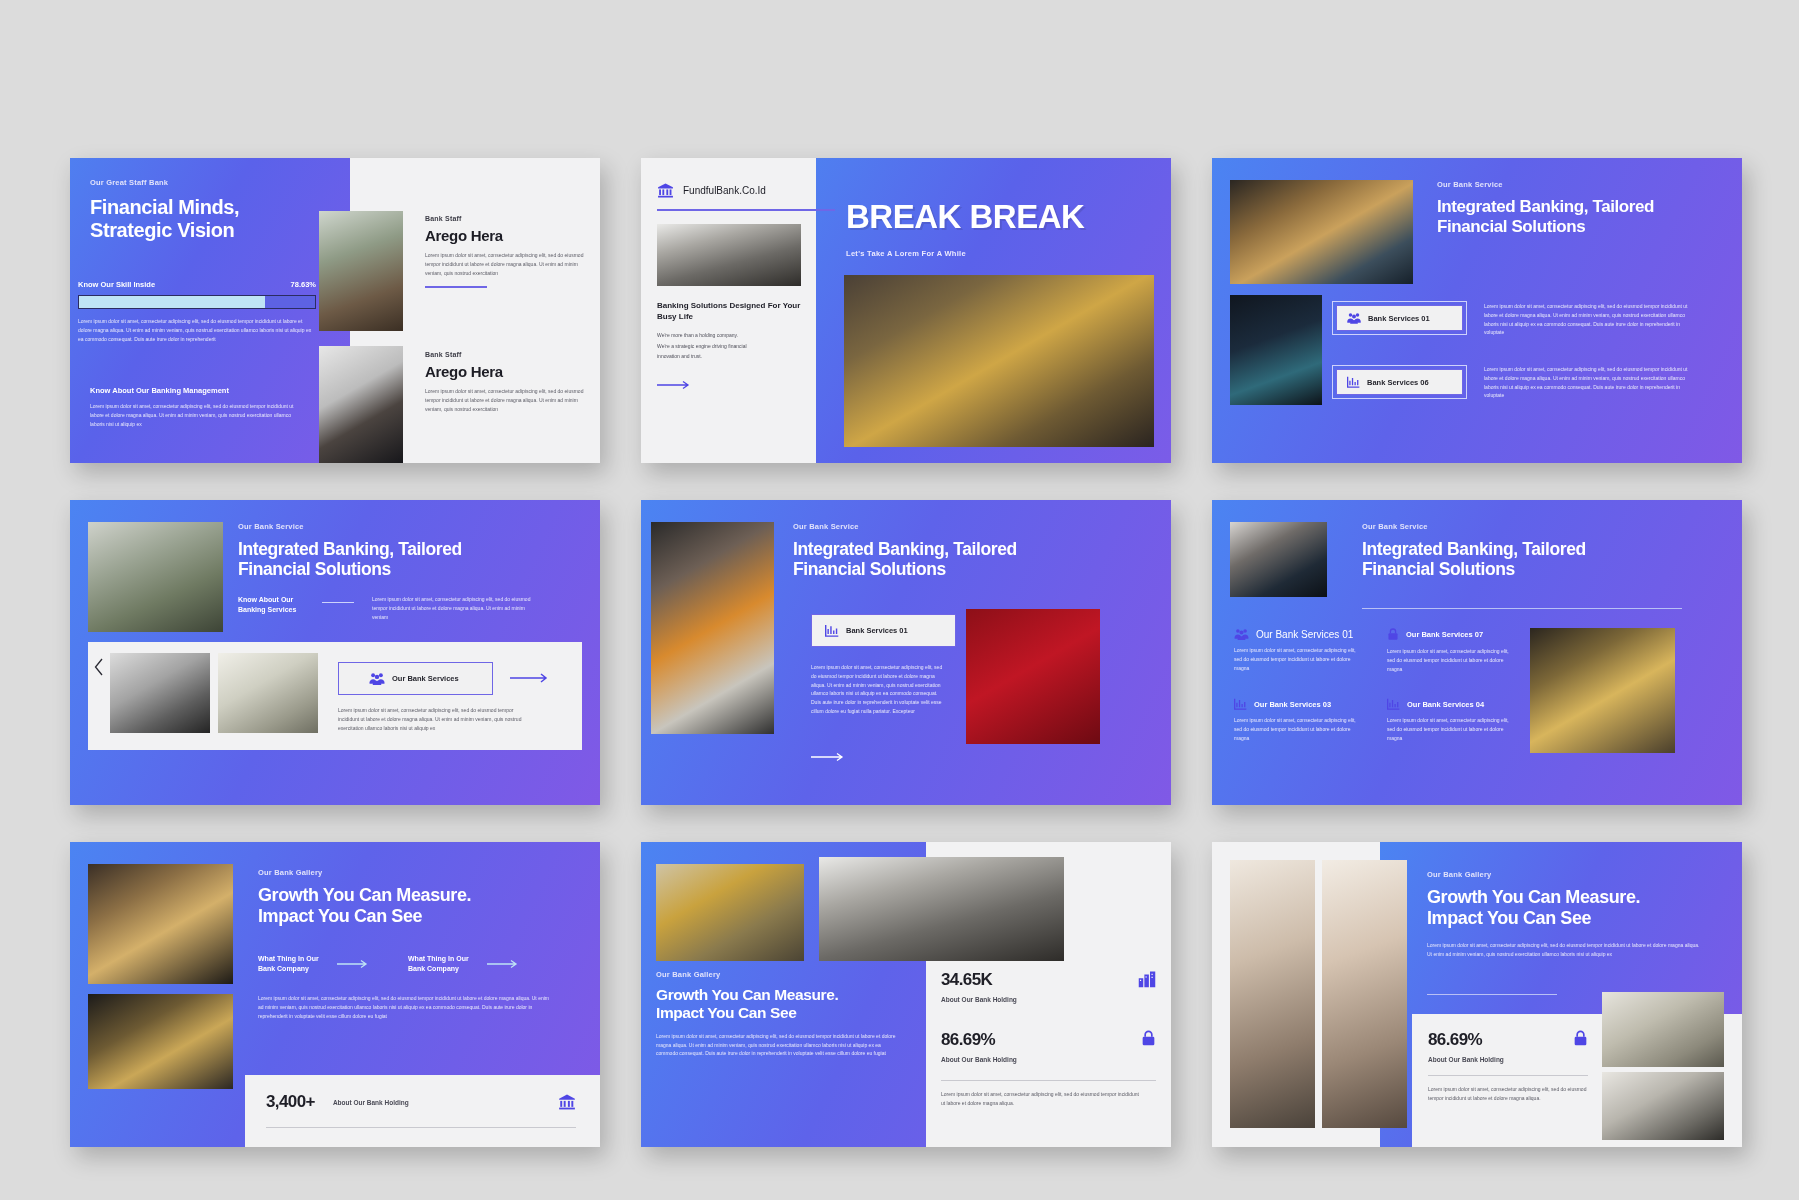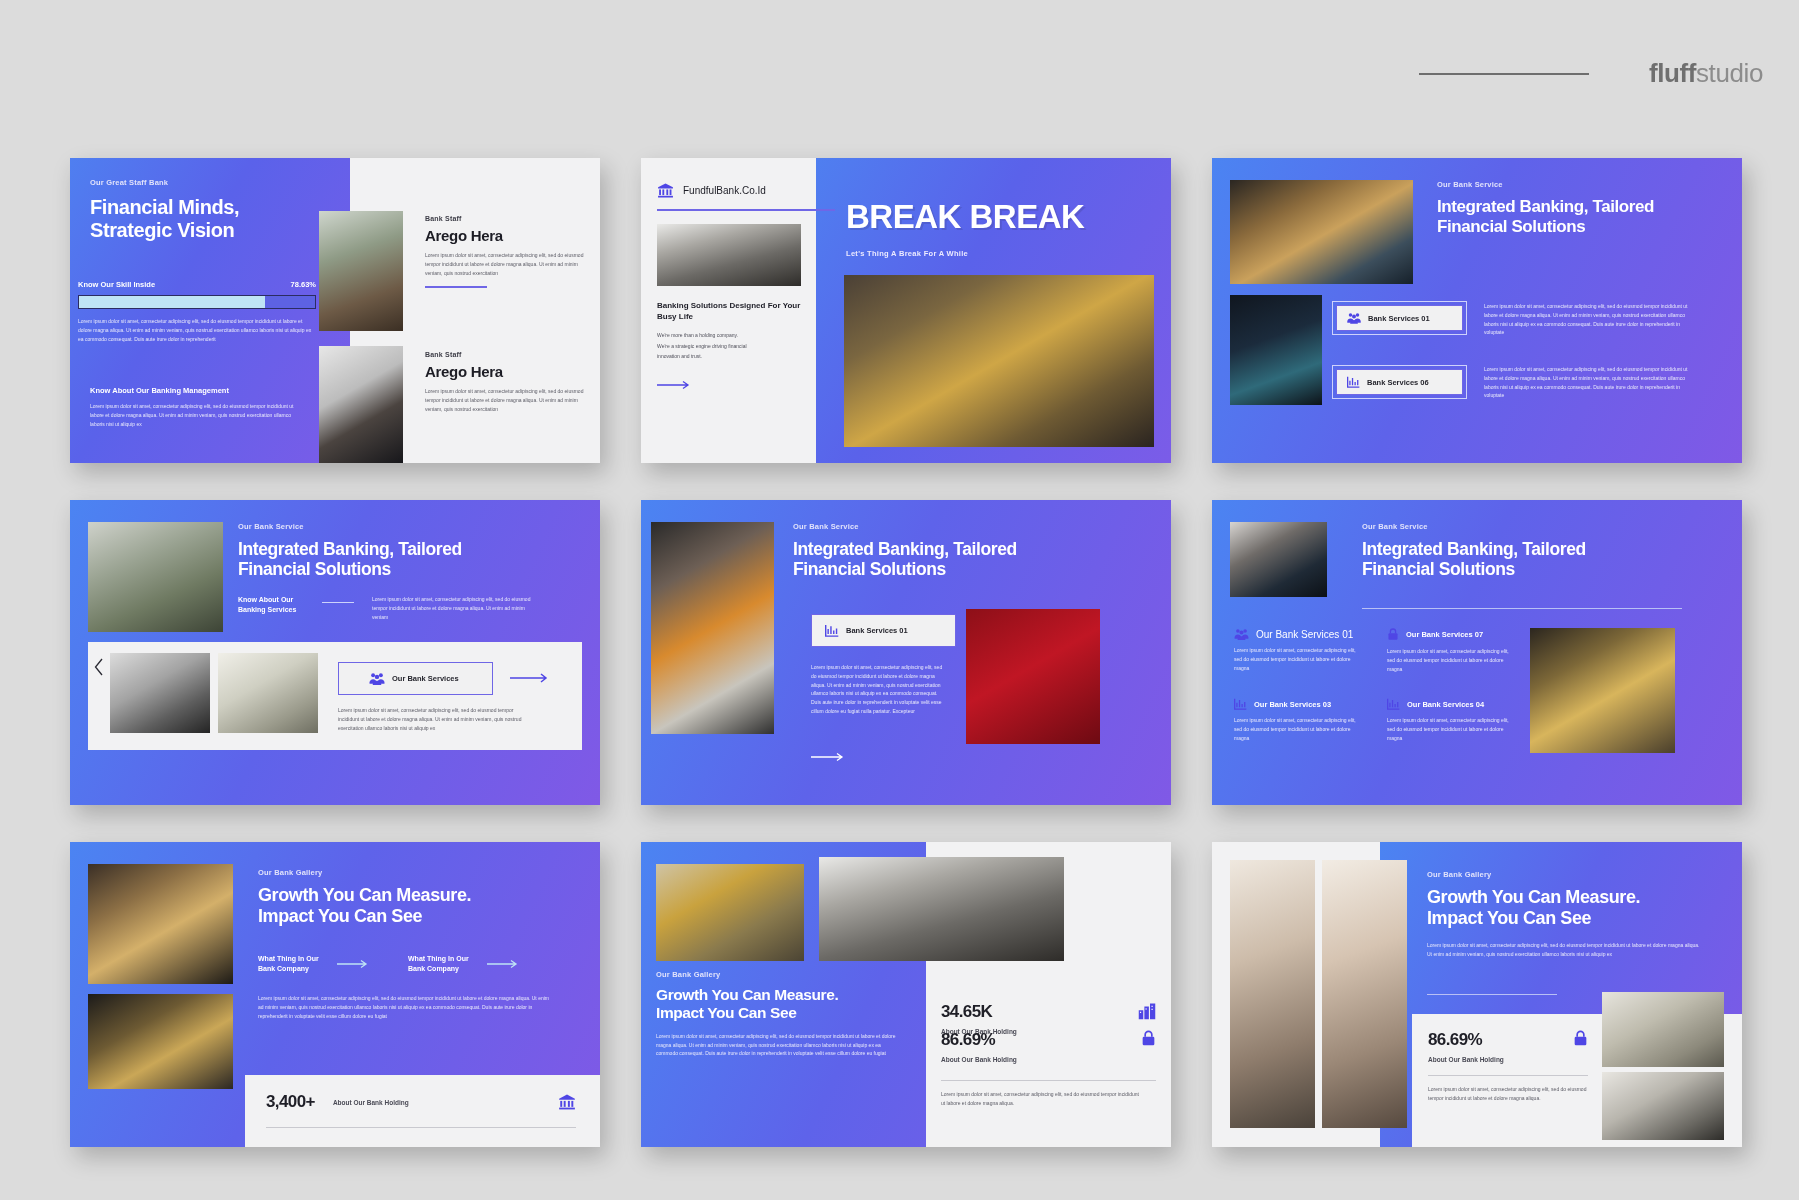--- a/index.html
+++ b/index.html
@@ -79,26 +79,20 @@
   .divider { height:1px; background:#c9c9cf; }
   .rule-w { height:1px; background:#b9c0f5; }
 
   svg { display:block; }
 </style>
 </head>
 <body>
 
 <div class="page">
 
-  <div class="brand-bar">
-    <div class="brand-rule"></div>
-    <div class="brand-logo">
-      <span class="b1">fluff</span><span class="b2">studio</span>
-    </div>
-  </div>
 
   <div class="grid">
 
     <div class="slide">
       <div class="grad" style="position:absolute;left:0;top:0;width:280px;height:305px;"></div>
       <div style="position:absolute;left:20px;top:20px;width:248px;">
         <div class="eyebrow">Our Great Staff Bank</div>
         <div class="h-big" style="font-size:20px;margin-top:9px;">
           <div>Financial Minds,</div>
           <div>Strategic Vision</div>
@@ -164,21 +158,21 @@
         </div>
       </div>
       <div style="position:absolute;left:16px;top:222px;">
         <svg width="36" height="10" viewBox="0 0 36 10">
             <path d="M0 5h30M26 1.5 31 5l-5 3.5" stroke="#4f46e5" stroke-width="1.3" fill="none"></path>
           </svg>
       </div>
 
       <div style="position:absolute;left:205px;top:40px;width:310px;">
         <div style="font-size:33px;font-weight:800;color:#fff;letter-spacing:-0.5px;text-shadow:2px 2px 0 rgba(60,60,130,.25);">BREAK BREAK</div>
-        <div style="margin-top:13px;font-size:7.5px;font-weight:700;color:#eceaff;letter-spacing:.3px;">Let's Thing  A Break For A While</div>
+        <div style="margin-top:13px;font-size:7.5px;font-weight:700;color:#eceaff;letter-spacing:.3px;">Let's Take  A Lorem For A While</div>
       </div>
       <div class="img ph-gold-dark" style="position:absolute;left:203px;top:117px;width:310px;height:172px;"></div>
     </div>
 
     <div class="slide grad2">
       <div class="img ph-vault" style="position:absolute;left:18px;top:22px;width:183px;height:104px;"></div>
       <div class="img ph-stock" style="position:absolute;left:18px;top:137px;width:92px;height:110px;"></div>
 
       <div style="position:absolute;left:225px;top:22px;width:240px;">
         <div class="eyebrow">Our Bank Service</div>
@@ -414,21 +408,21 @@
       <div style="position:absolute;left:15px;top:128px;width:255px;">
         <div class="eyebrow">Our Bank Gallery</div>
         <div class="h-big" style="font-size:15.5px;margin-top:7px;">
           <div>Growth You Can Measure.</div>
           <div>Impact You Can See</div>
         </div>
         <div class="body-xs" style="margin-top:10px;width:240px;">Lorem ipsum dolor sit amet, consectetur adipiscing elit, sed do eiusmod tempor incididunt ut labore et dolore magna aliqua. Ut enim ad minim veniam, quis nostrud exercitation ullamco laboris nisi ut aliquip ex ea commodo consequat. Duis aute irure dolor in reprehenderit in voluptate velit esse cillum dolore eu fugiat</div>
       </div>
 
       <div style="position:absolute;left:300px;top:128px;width:215px;">
-        <div style="display:flex;align-items:flex-start;justify-content:space-between;margin-top:32px;">
+        <div style="display:flex;align-items:flex-start;justify-content:space-between;">
           <span class="stat-num" style="font-size:17px;">34.65K</span>
           <span>
             <svg width="18" height="18" viewBox="0 0 24 24" fill="#4f46e5">
               <rect x="1" y="11" width="6" height="12"></rect>
                 <rect x="8.5" y="6" width="6" height="17"></rect>
               <rect x="16" y="2" width="7" height="21"></rect>
               <rect x="2.6" y="13" width="1.6" height="1.6" fill="#fff"></rect>
                 <rect x="10" y="8.5" width="1.6" height="1.6" fill="#fff"></rect>
               <rect x="18" y="5" width="1.6" height="1.6" fill="#fff"></rect>
                 <rect x="18" y="9" width="1.6" height="1.6" fill="#fff"></rect>

